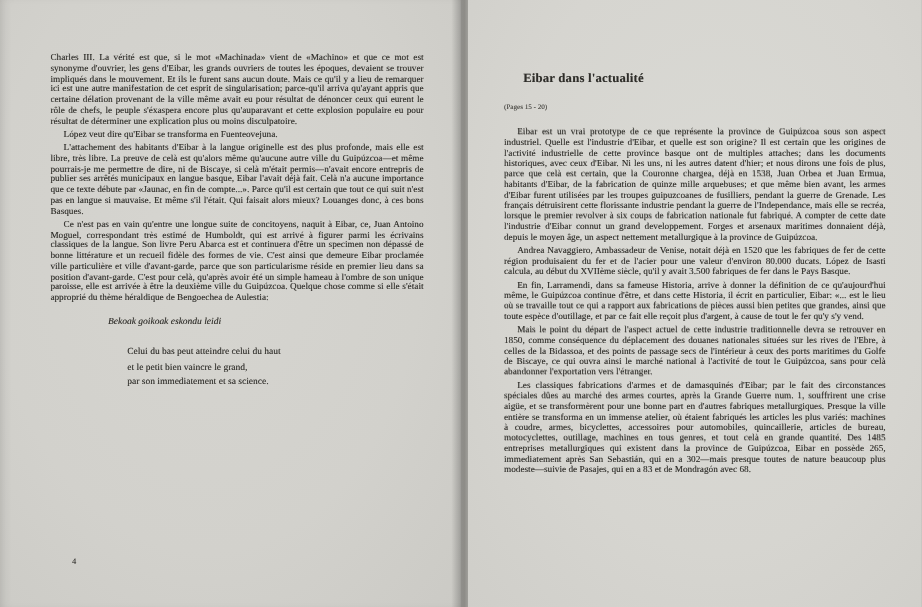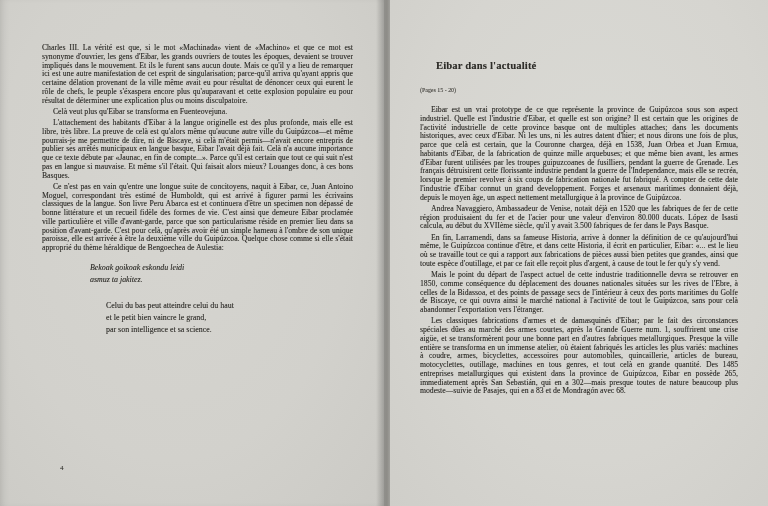--- a/index.html
+++ b/index.html
@@ -55,32 +55,31 @@
 </style>
 </head>
 <body>
 
 <div class="spread">
 
   <div class="page page-left">
     <div class="col col-left">
       <div class="para-list">
           <p>Charles III. La vérité est que, si le mot «Machinada» vient de «Machino» et que ce mot est synonyme d'ouvrier, les gens d'Eibar, les grands ouvriers de toutes les époques, devaient se trouver impliqués dans le mouvement. Et ils le furent sans aucun doute. Mais ce qu'il y a lieu de remarquer ici est une autre manifestation de cet esprit de singularisation; parce-qu'il arriva qu'ayant appris que certaine délation provenant de la ville même avait eu pour résultat de dénoncer ceux qui eurent le rôle de chefs, le peuple s'éxaspera encore plus qu'auparavant et cette explosion populaire eu pour résultat de déterminer une explication plus ou moins disculpatoire.</p>
-          <p>Celà veut plus qu'Eibar se transforma en Fuenteovejuna.</p>
+          <p>López veut dire qu'Eibar se transforma en Fuenteovejuna.</p>
           <p>L'attachement des habitants d'Eibar à la langue originelle est des plus profonde, mais elle est libre, très libre. La preuve de celà est qu'alors même qu'aucune autre ville du Guipúzcoa—et même pourrais-je me permettre de dire, ni de Biscaye, si celà m'était permis—n'avait encore entrepris de publier ses arrêtés municipaux en langue basque, Eibar l'avait déjà fait. Celà n'a aucune importance que ce texte débute par «Jaunac, en fin de compte...». Parce qu'il est certain que tout ce qui suit n'est pas en langue si mauvaise. Et même s'il l'était. Qui faisait alors mieux? Louanges donc, à ces bons Basques.</p>
           <p>Ce n'est pas en vain qu'entre une longue suite de concitoyens, naquit à Eibar, ce, Juan Antoino Moguel, correspondant très estimé de Humboldt, qui est arrivé à figurer parmi les écrivains classiques de la langue. Son livre Peru Abarca est et continuera d'être un specimen non dépassé de bonne littérature et un recueil fidèle des formes de vie. C'est ainsi que demeure Eibar proclamée ville particulière et ville d'avant-garde, parce que son particularisme réside en premier lieu dans sa position d'avant-garde. C'est pour celà, qu'après avoir été un simple hameau à l'ombre de son unique paroisse, elle est arrivée à être la deuxième ville du Guipúzcoa. Quelque chose comme si elle s'était approprié du thème héraldique de Bengoechea de Aulestia:</p>
         </div>
       <div class="verse verse-basque">
           <div>Bekoak goikoak eskondu leidi</div>
-          <div>asmuz ta jakitez.</div>
         </div>
       <div class="verse verse-translation">
           <div>Celui du bas peut atteindre celui du haut</div>
           <div>et le petit bien vaincre le grand,</div>
-          <div>par son intelligence et sa science.</div>
+          <div>par son immediatement et sa science.</div>
         </div>
     </div>
     <div class="page-num page-num-left">4</div>
   </div>
 
   <div class="gutter"></div>
 
   <div class="page page-right">
     <div class="col col-right">
       <h1 class="chapter-title">Eibar dans l'actualité</h1>

